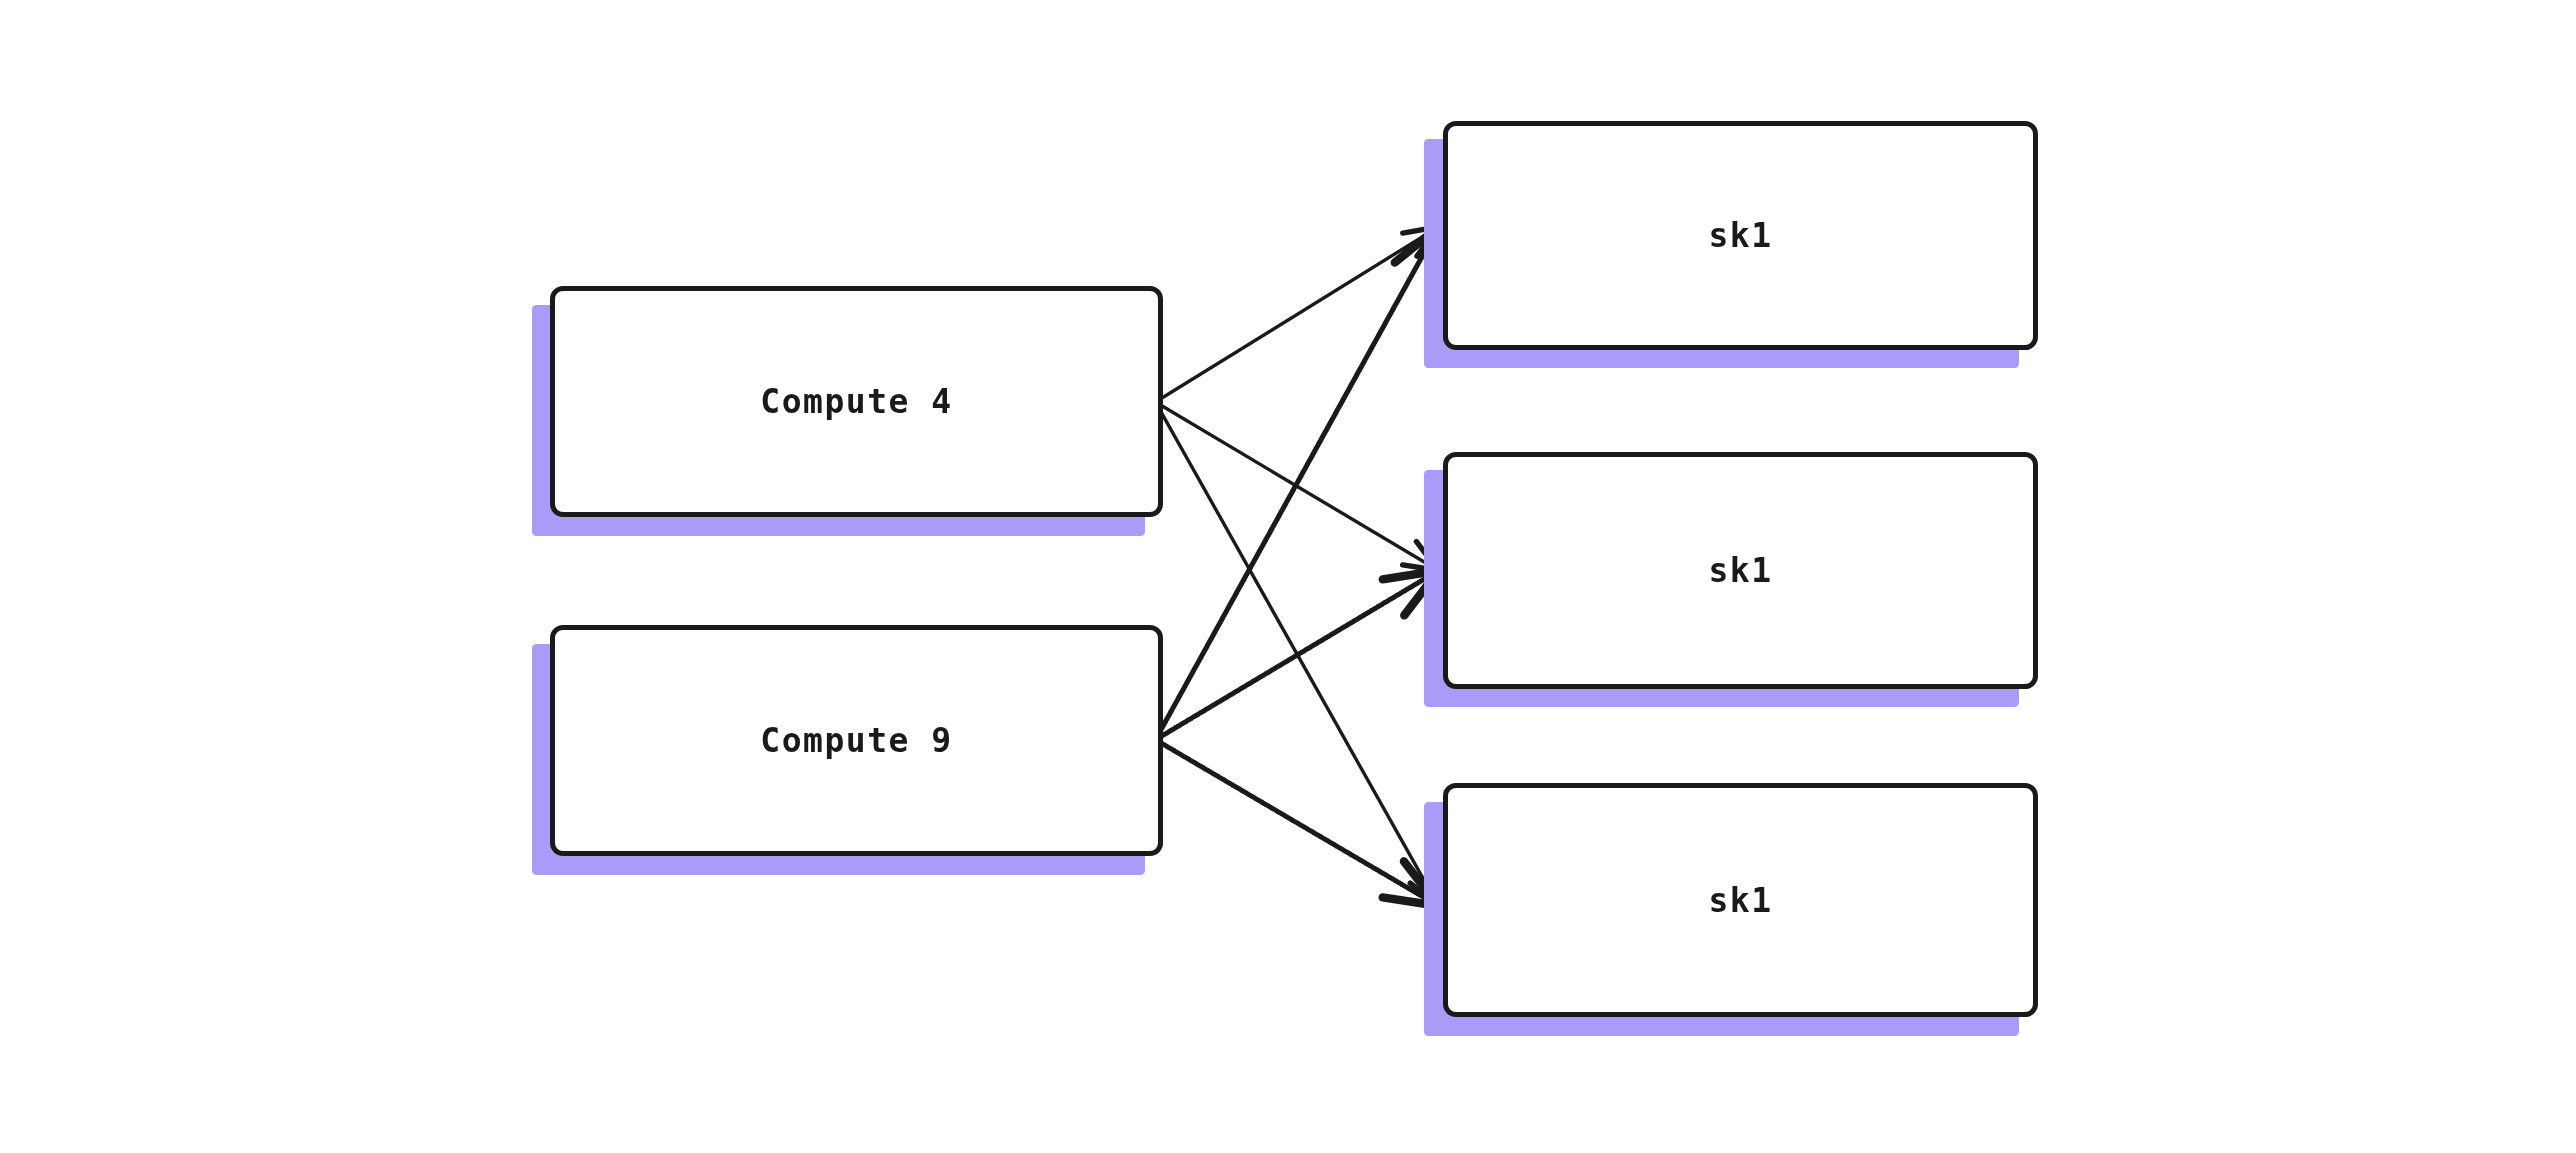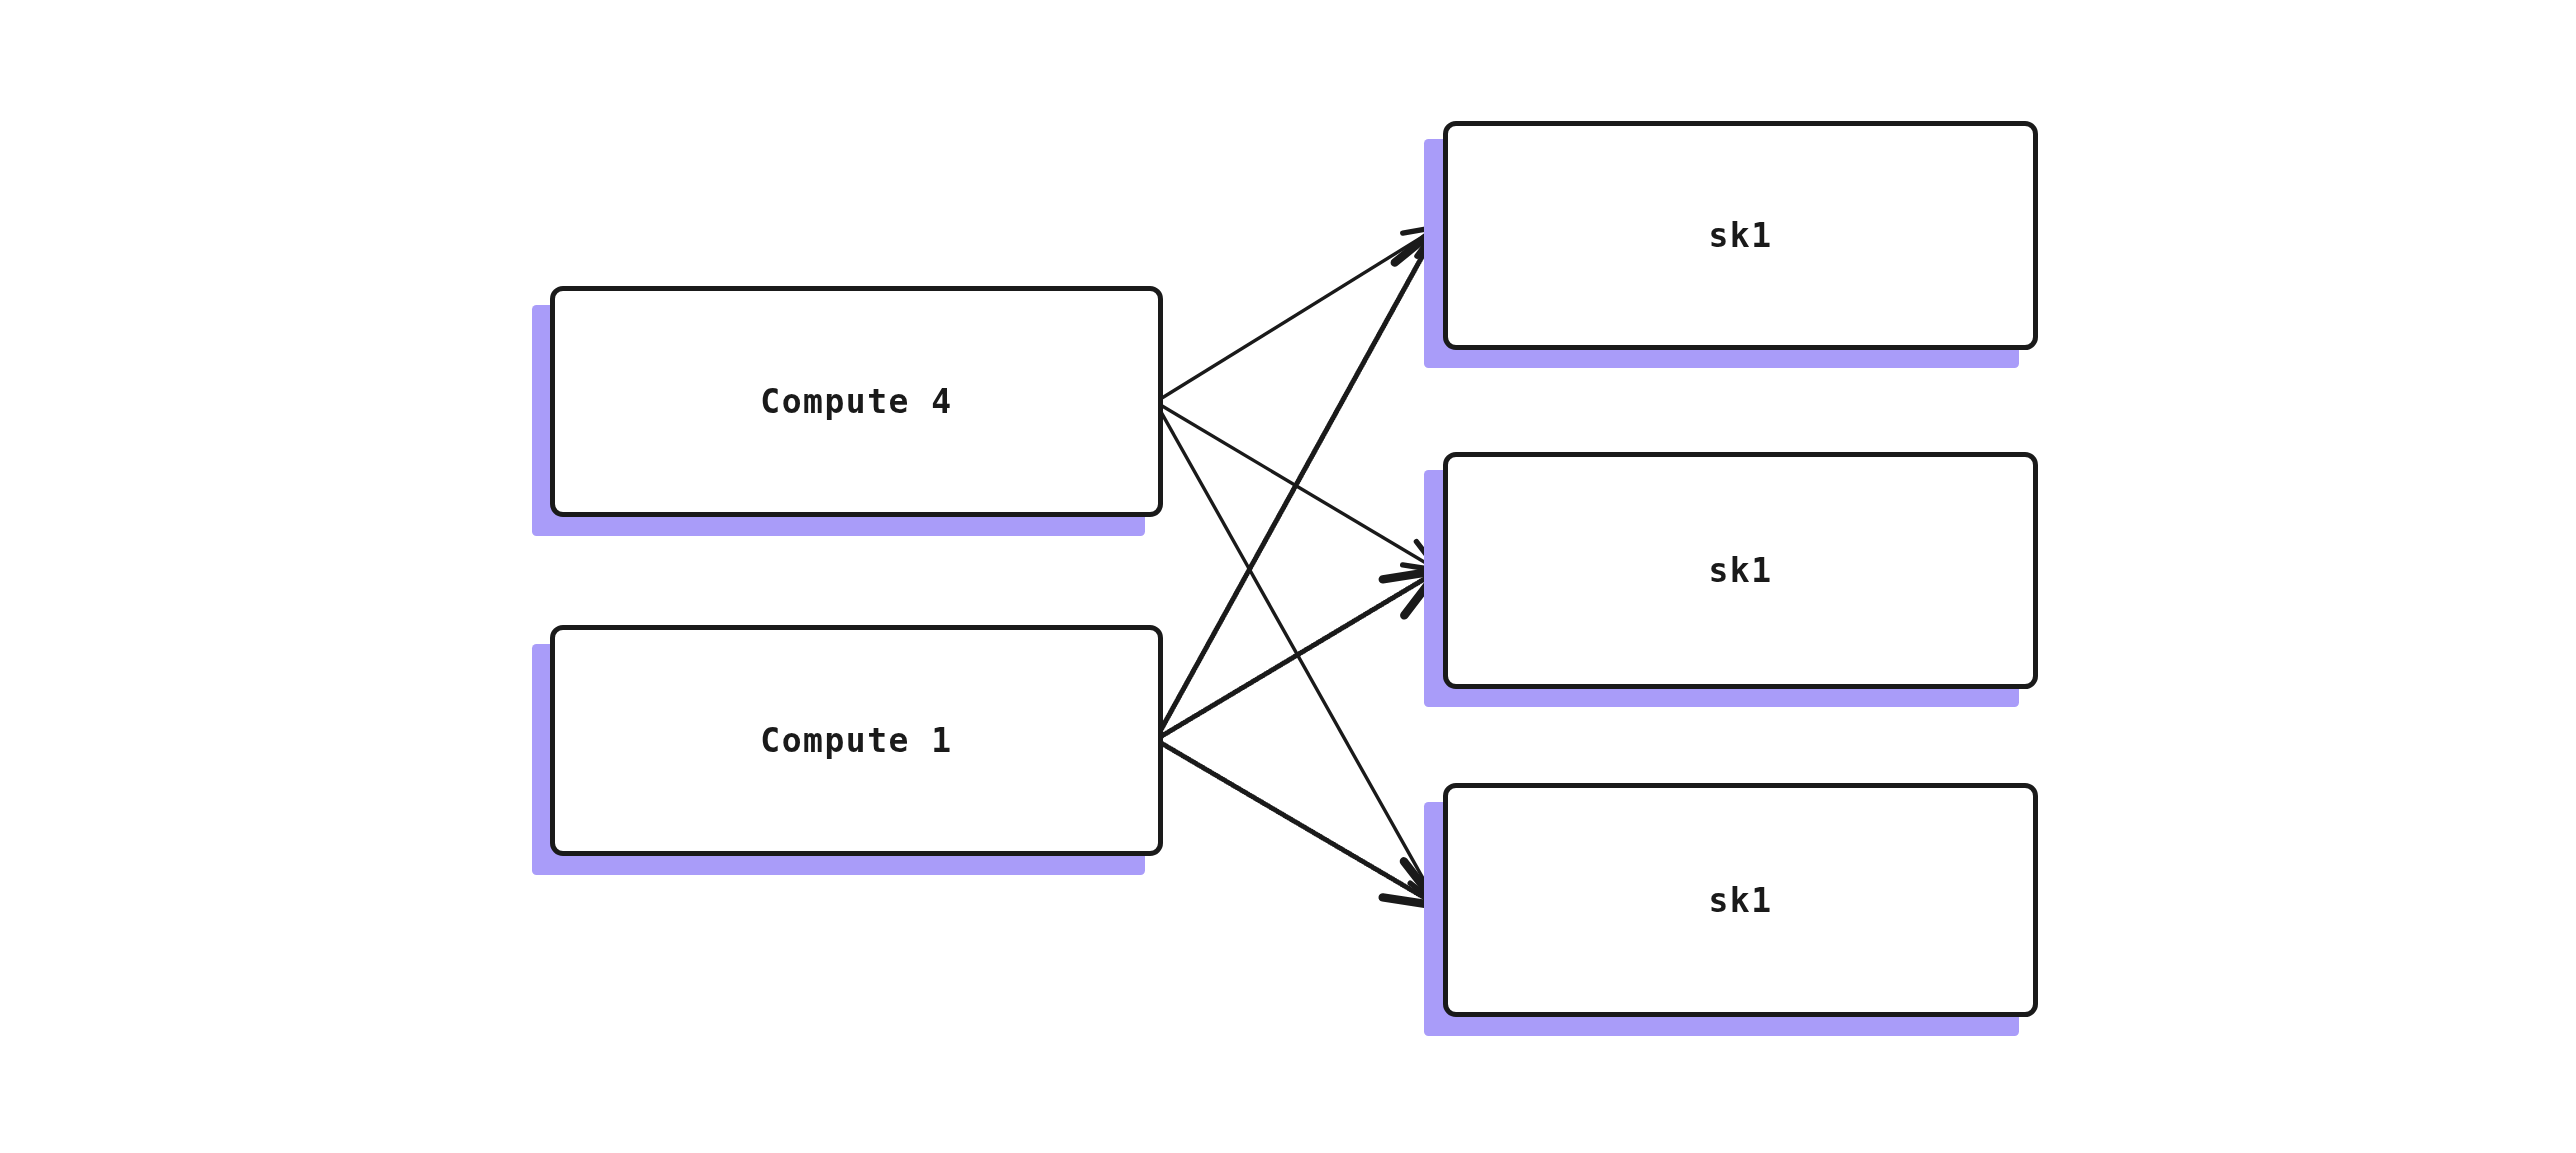--- a/index.html
+++ b/index.html
@@ -80,21 +80,21 @@
   <div class="node-shadow" style="left: 532px; top: 644px; width: 613px; height: 231px; background: rgb(169, 156, 249);"></div>
   <div class="node-shadow" style="left: 1424px; top: 139px; width: 595px; height: 229px; background: rgb(169, 156, 249);"></div>
   <div class="node-shadow" style="left: 1424px; top: 470px; width: 595px; height: 237px; background: rgb(169, 156, 249);"></div>
   <div class="node-shadow" style="left: 1424px; top: 802px; width: 595px; height: 234px; background: rgb(169, 156, 249);"></div>
 
   <div class="node" style="left: 550px; top: 286px; width: 613px; height: 231px; border-color: rgb(26, 26, 26); background: rgb(255, 255, 255);">
     <span class="node-label">Compute 4</span>
   </div>
 
   <div class="node" style="left: 550px; top: 625px; width: 613px; height: 231px; border-color: rgb(26, 26, 26); background: rgb(255, 255, 255);">
-    <span class="node-label">Compute 1</span>
+    <span class="node-label">Compute 9</span>
   </div>
 
   <div class="node" style="left: 1443px; top: 121px; width: 595px; height: 229px; border-color: rgb(26, 26, 26); background: rgb(255, 255, 255);">
     <span class="node-label">sk1</span>
   </div>
 
   <div class="node" style="left: 1443px; top: 452px; width: 595px; height: 237px; border-color: rgb(26, 26, 26); background: rgb(255, 255, 255);">
     <span class="node-label">sk1</span>
   </div>
 

